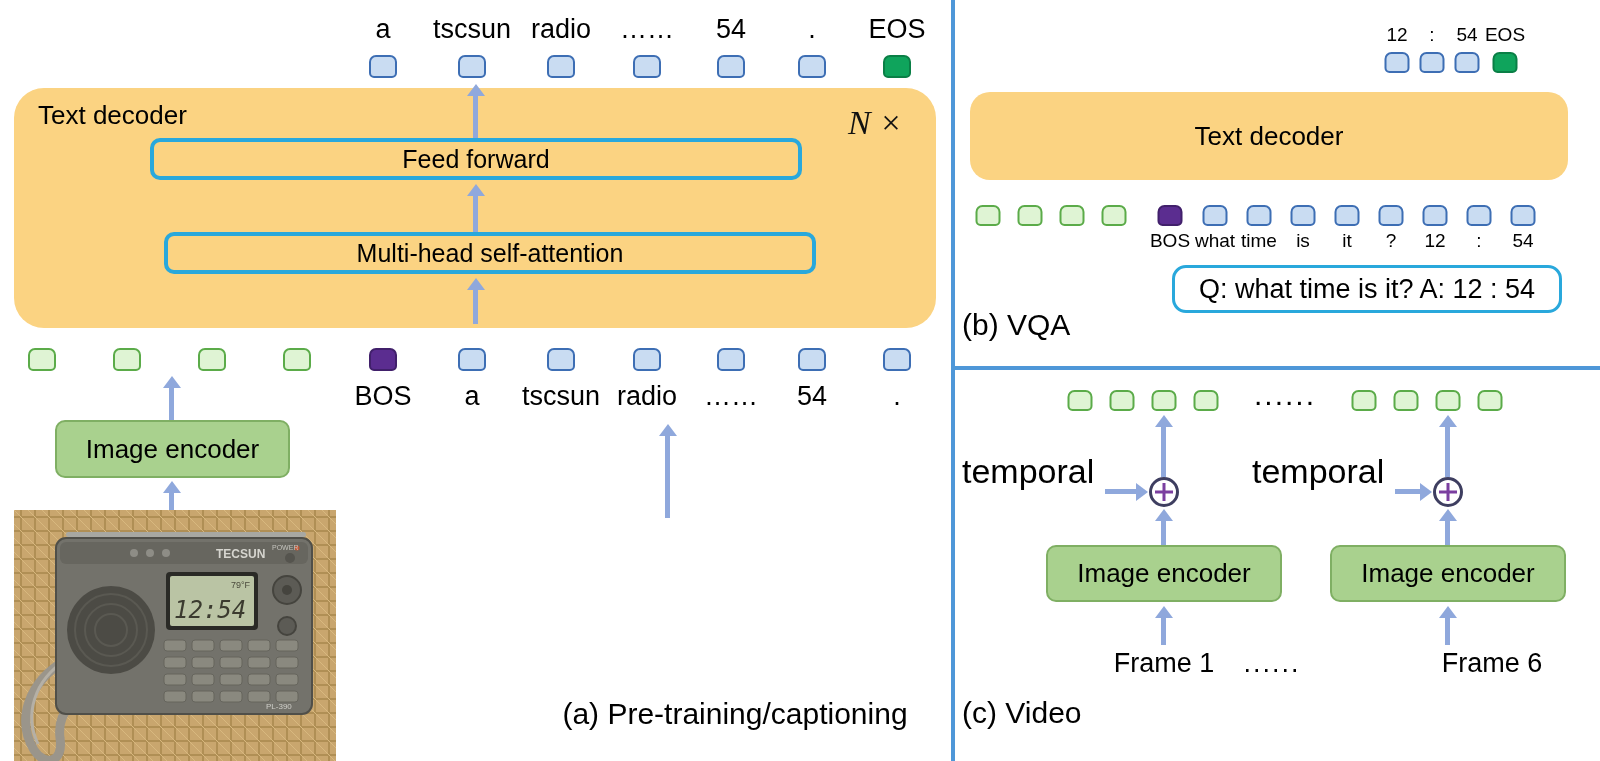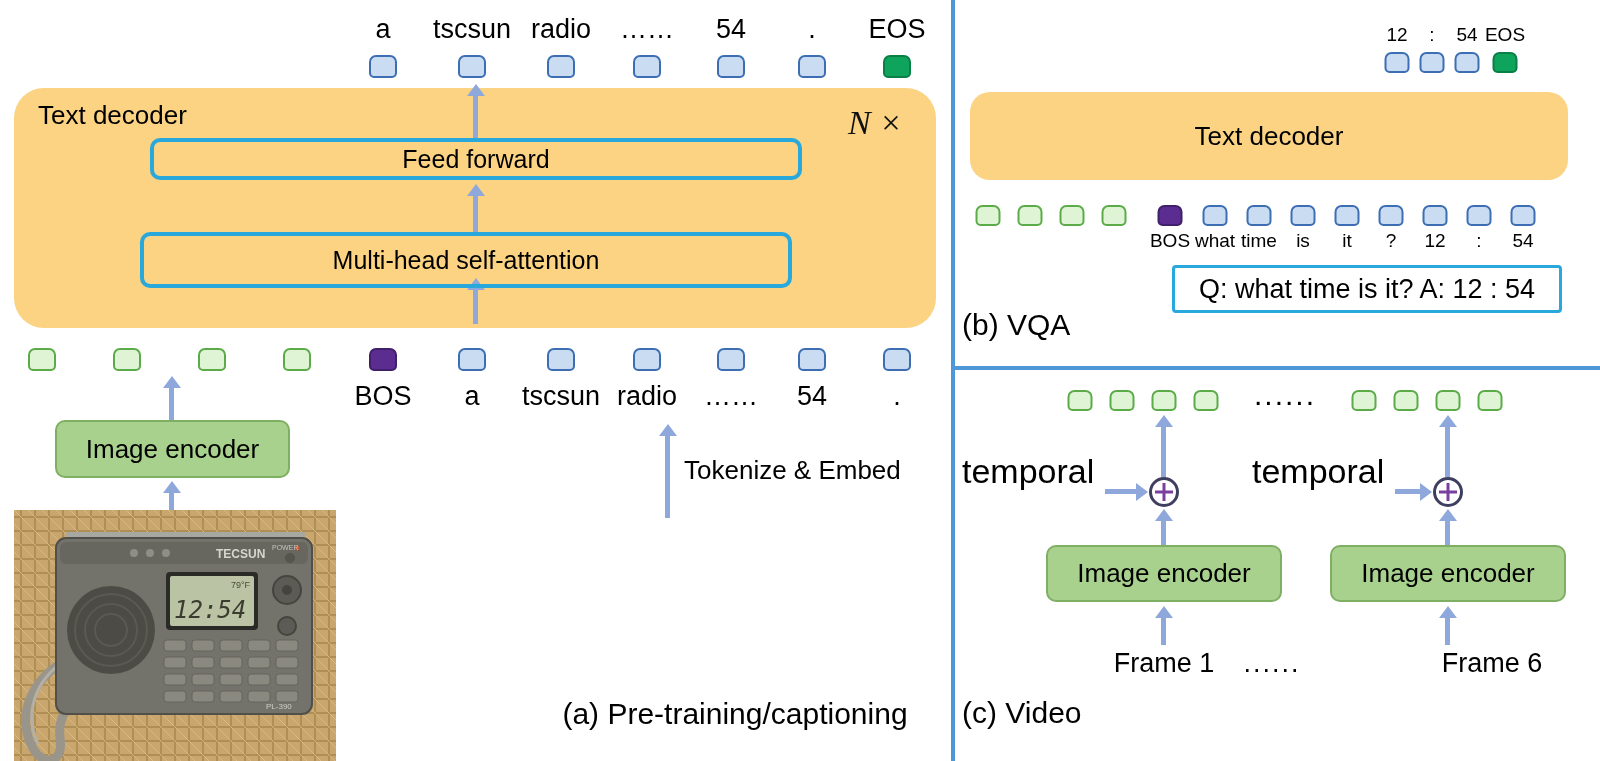--- a/index.html
+++ b/index.html
@@ -17,21 +17,21 @@
   .tok-green{background:#DFF4D4;border-color:#5BAB49}
   .tok-purple{background:#5B2D90;border-color:#41206B}
   .tok-eos{background:#0FA45C;border-color:#0A7F46}
   .arrow-up{width:5px;background:#8FA8DC}
   .arrow-up::before{content:"";position:absolute;top:-11px;left:50%;transform:translateX(-50%);
     border-left:9px solid transparent;border-right:9px solid transparent;border-bottom:12px solid #8FA8DC}
   .arrow-right{height:5px;background:#8FA8DC}
   .arrow-right::after{content:"";position:absolute;right:-11px;top:50%;transform:translateY(-50%);
     border-top:9px solid transparent;border-bottom:9px solid transparent;border-left:12px solid #8FA8DC}
   .cyanbox{border:4px solid #29A8DC;border-radius:10px;background:transparent}
-  .whitebox{border:3px solid #29A8DC;background:#fff;border-radius:4px}
+  .whitebox{border:3px solid #29A8DC;background:#fff;border-radius:14px}
   .center{display:flex;align-items:center;justify-content:center}
   .decoder{background:#FBD382;border-radius:30px}
   .encoder{background:#A9D18E;border:2px solid #7FAF63;border-radius:10px}
   .divider{background:#4E97D8}
   .oplus{width:30px;height:30px;border:3px solid #3E3E60;border-radius:50%;background:transparent}
   .oplus::before{content:"";position:absolute;left:50%;top:3px;bottom:3px;width:3px;transform:translateX(-50%);background:#7B3FA0}
   .oplus::after{content:"";position:absolute;top:50%;left:3px;right:3px;height:3px;transform:translateY(-50%);background:#7B3FA0}
   .ntimes{font-family:"Liberation Serif",serif;font-style:italic;font-size:34px}
 </style>
 </head>
@@ -43,21 +43,21 @@
   <div class="abs lbl" style="left:38px;top:100px;font-size:26px">Text decoder</div>
   <div class="abs ntimes" style="left:848px;top:104px">N ×</div>
 
   <div class="abs arrow-up" style="left:473px;top:95px;height:43px"></div>
   <div class="abs arrow-up" style="left:473px;top:195px;height:37px"></div>
   <div class="abs arrow-up" style="left:473px;top:289px;height:35px"></div>
 
   <div class="abs cyanbox center" style="left:150px;top:138px;width:652px;height:42px">
     <span class="lbl" style="font-size:25px">Feed forward</span>
   </div>
-  <div class="abs cyanbox center" style="left:140px;top:232px;width:652px;height:56px">
+  <div class="abs cyanbox center" style="left:164px;top:232px;width:652px;height:42px">
     <span class="lbl" style="font-size:25px">Multi-head self-attention</span>
   </div>
 
   <div class="abs lbl cx" style="left:383px;top:14px">a</div>
   <div class="abs lbl cx" style="left:472px;top:14px">tscsun</div>
   <div class="abs lbl cx" style="left:561px;top:14px">radio</div>
   <div class="abs lbl cx" style="left:647px;top:14px">……</div>
   <div class="abs lbl cx" style="left:731px;top:14px">54</div>
   <div class="abs lbl cx" style="left:812px;top:14px">.</div>
   <div class="abs lbl cx" style="left:897px;top:14px">EOS</div>
@@ -90,21 +90,20 @@
   <div class="abs lbl cx" style="left:812px;top:381px">54</div>
   <div class="abs lbl cx" style="left:897px;top:381px">.</div>
 
   <div class="abs arrow-up" style="left:169px;top:387px;height:33px"></div>
   <div class="abs encoder center" style="left:55px;top:420px;width:235px;height:58px">
     <span class="lbl" style="font-size:26px">Image encoder</span>
   </div>
   <div class="abs arrow-up" style="left:169px;top:492px;height:18px"></div>
 
   <div class="abs arrow-up" style="left:665px;top:435px;height:83px"></div>
-  <div class="abs lbl" style="left:684px;top:455px;font-size:26px">Tokenize &amp; Embed</div>
 
 
   <div class="abs lbl lbl-cap cx" style="left:735px;top:697px">(a) Pre-training/captioning</div>
 
   <svg class="abs" style="left:14px;top:510px" width="322" height="251" viewBox="0 0 322 251">
     <defs>
       <pattern id="weave" width="14" height="14" patternUnits="userSpaceOnUse">
         <rect width="14" height="14" fill="#C9A66E"></rect>
         <path d="M0 7 H14 M7 0 V14" stroke="#B08F55" stroke-width="2"></path>
         <path d="M0 0 L14 14" stroke="#D8B87F" stroke-width="1"></path>

